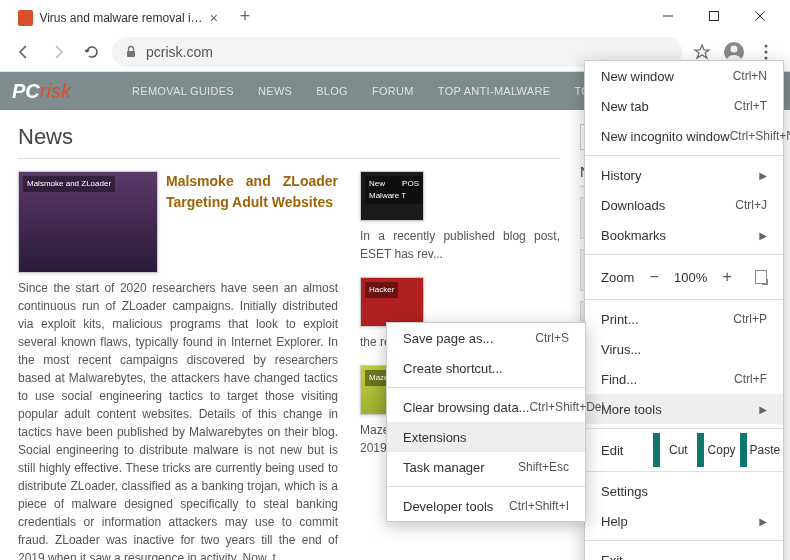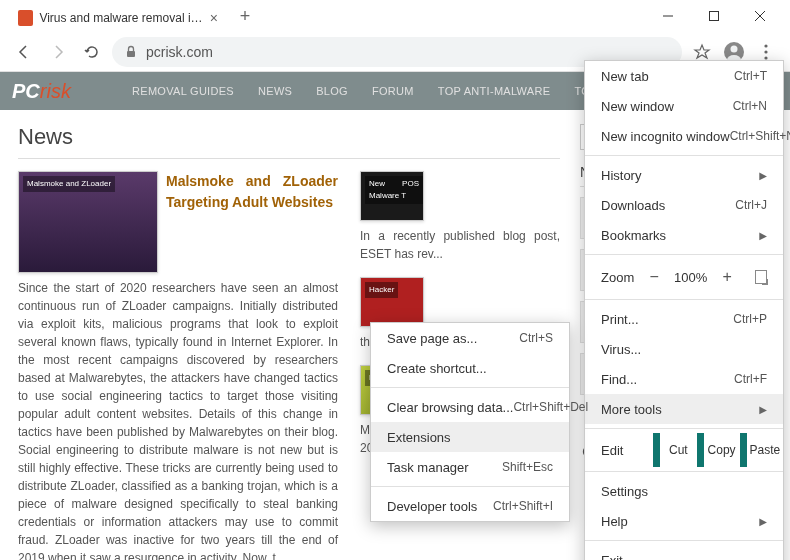--- a/index.html
+++ b/index.html
@@ -65,21 +65,21 @@
 .zoom-row{height:36px;display:flex;align-items:center;padding:0 16px;gap:10px}
 .zoom-btn{width:24px;text-align:center;color:#555;font-size:16px}
 .zoom-val{font-size:13px}
 .fullscr{width:14px;height:14px;border:1.5px solid #888;margin-left:8px;position:relative}
 .fullscr::before,.fullscr::after{content:'';position:absolute;width:5px;height:5px;border:1.5px solid #888}
 .fullscr::before{top:-1.5px;left:-1.5px;border-right:none;border-bottom:none}
 .fullscr::after{bottom:-1.5px;right:-1.5px;border-left:none;border-top:none}
 .edit-row{height:34px;display:flex;align-items:center;padding:0}
 .edit-label{padding:0 16px;flex:1}
 .edit-btn{flex:1;text-align:center;border-left:7px solid #0f766e;height:100%;display:flex;align-items:center;justify-content:center;font-size:12px}
-.submenu{top:322px;right:220px;width:200px}
+.submenu{top:322px;right:204px;width:200px}
 </style>
 </head>
 <body>
 
 <div class="titlebar">
   <div class="tab">
     <div class="favicon"></div>
     <span class="tab-title">Virus and malware removal instr</span>
     <span class="tab-close">×</span>
   </div>
@@ -239,26 +239,26 @@
         <div class="side-sub">MEDIUM</div>
       </div>
     </div>
     <div class="side-text">Increased attack rate of infections detected within the last 24 hours.</div>
 
   </div>
 </div>
 
 <div class="menu menu-main">
   <div class="menu-row">
+      <span class="menu-label">New window</span>
+      <span class="menu-shortcut">Ctrl+N</span>
+    </div>
+  <div class="menu-row">
       <span class="menu-label">New tab</span>
       <span class="menu-shortcut">Ctrl+T</span>
-    </div>
-  <div class="menu-row">
-      <span class="menu-label">New window</span>
-      <span class="menu-shortcut">Ctrl+N</span>
     </div>
   <div class="menu-row">
       <span class="menu-label">New incognito window</span>
       <span class="menu-shortcut">Ctrl+Shift+N</span>
     </div>
   <div class="menu-sep"></div>
   <div class="menu-row">
       <span class="menu-label">History</span>
       <span class="menu-arrow">▶</span>
     </div>

